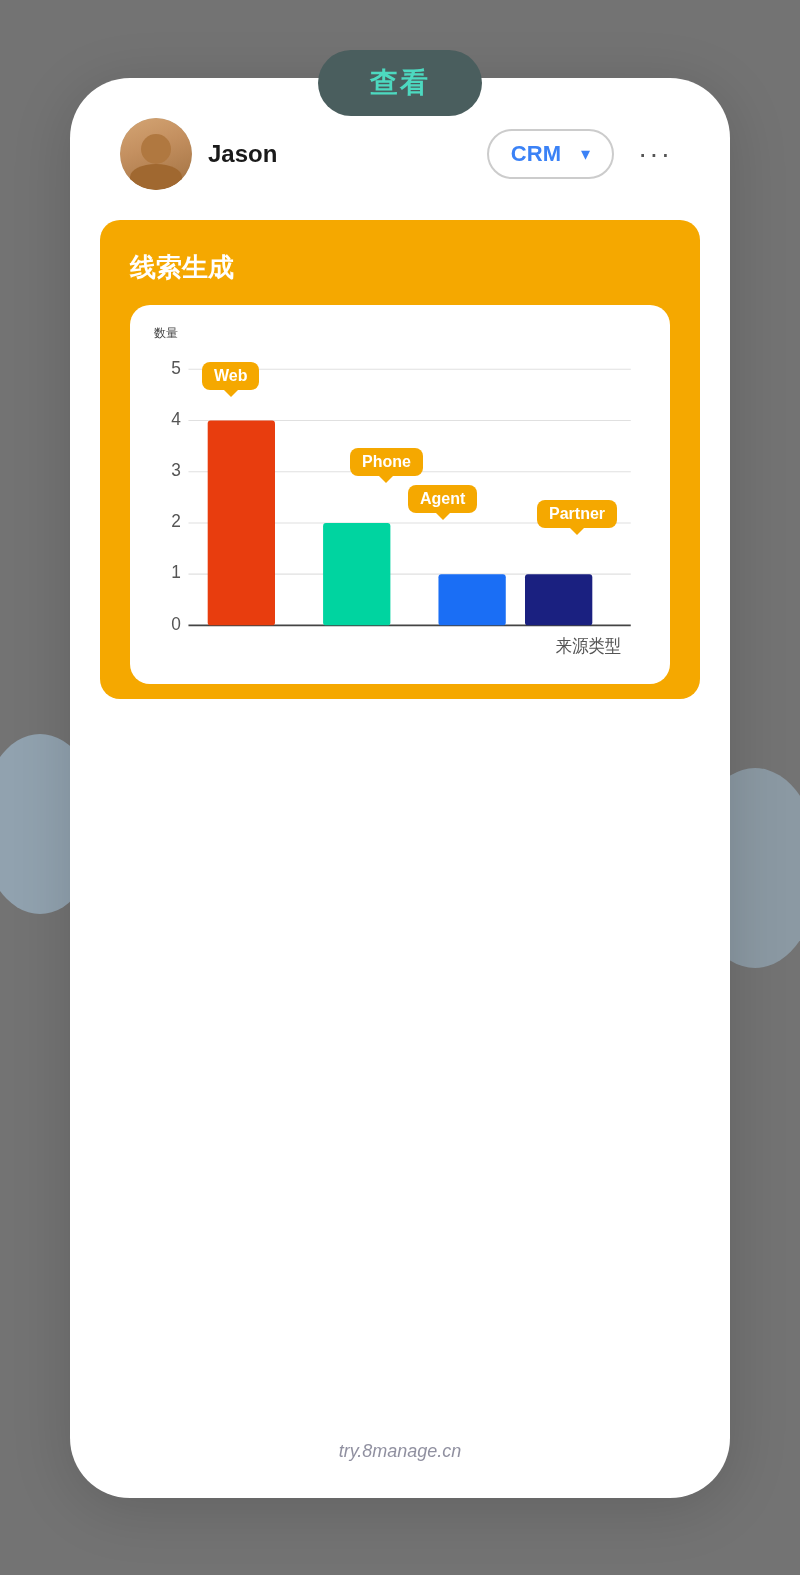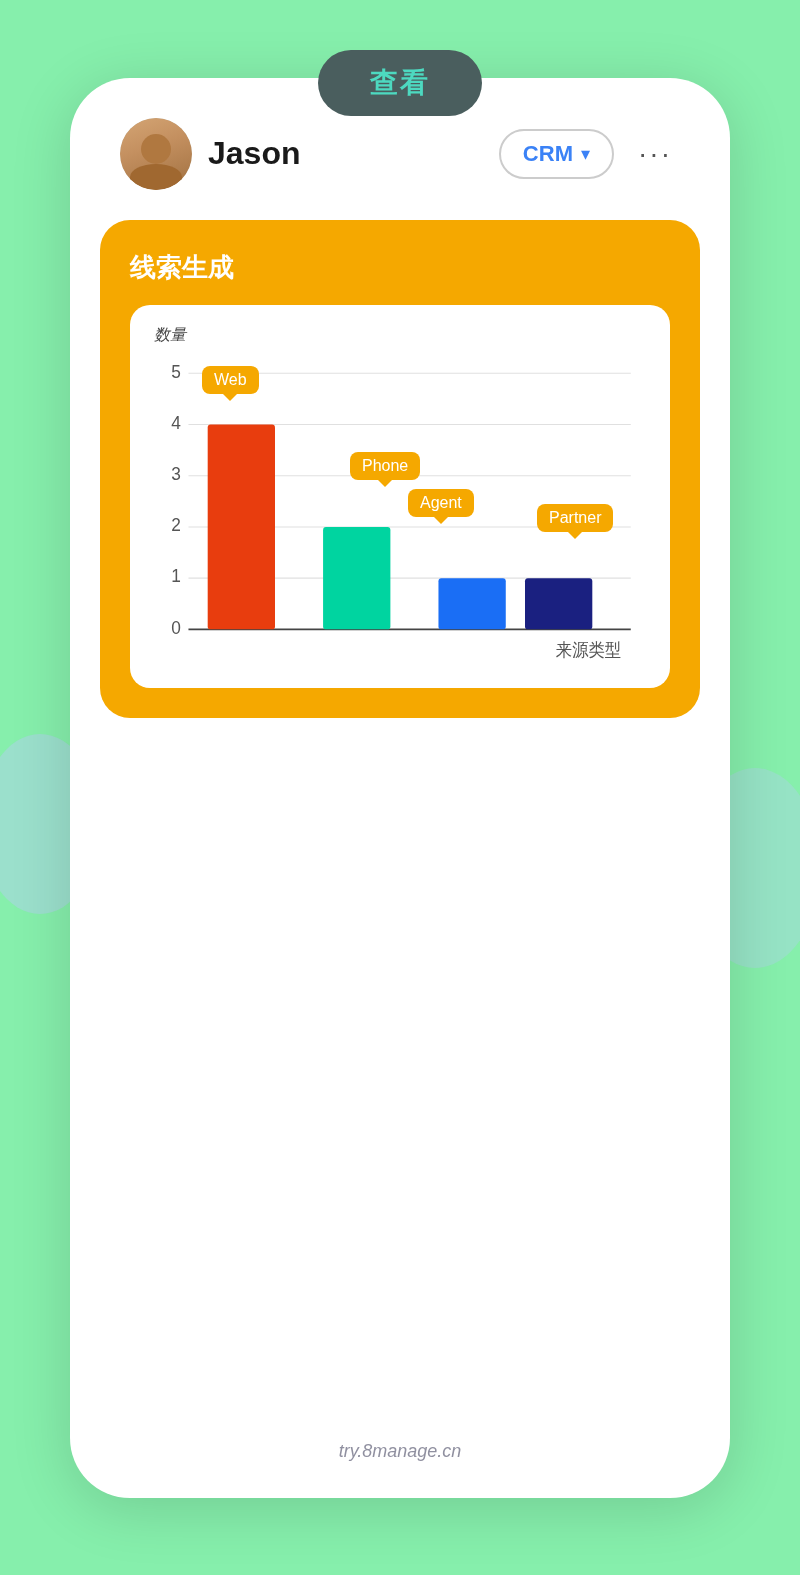--- a/index.html
+++ b/index.html
@@ -13,21 +13,21 @@
       font-family: -apple-system, BlinkMacSystemFont, 'PingFang SC', 'Microsoft YaHei', sans-serif;
     }
 
     .page-wrapper {
       width: 800px;
       height: 1575px;
       display: flex;
       justify-content: center;
       align-items: center;
       position: relative;
-      background: #86efac;
+      background: #737373;
     }
 
     
     .blob-left {
       position: absolute;
       left: -20px;
       top: 50%;
       transform: translateY(-30%);
       width: 120px;
       height: 180px;
@@ -123,33 +123,33 @@
       bottom: 0;
       left: 50%;
       transform: translateX(-50%);
       width: 52px;
       height: 26px;
       background: #a06830;
       border-radius: 50% 50% 0 0;
     }
 
     .user-name {
-      font-size: 32px;
+      font-size: 24px;
       font-weight: 600;
       color: #1a1a1a;
       flex: 1;
     }
 
     .crm-dropdown {
       border: 2px solid #cccccc;
       border-radius: 30px;
       padding: 10px 22px;
       display: flex;
       align-items: center;
-      gap: 8px;
+      gap: 20px;
       cursor: pointer;
       background: #fff;
     }
 
     .crm-label {
       font-size: 22px;
       font-weight: 700;
       color: #3b82f6;
     }
 
@@ -168,64 +168,63 @@
 
     
     .chart-card-wrapper {
       width: 100%;
       padding: 0 30px;
       margin-top: 10px;
     }
 
     .chart-card-outer {
       background: #f5a800;
-      border-radius: 30px;
-      padding: 30px 30px 30px 30px;
+      border-radius: 20px;
+      padding: 30px 30px 15px 30px;
     }
 
     .chart-card-title {
       font-size: 26px;
       font-weight: 700;
       color: #ffffff;
       margin-bottom: 20px;
     }
 
     .chart-card-inner {
       background: #ffffff;
       border-radius: 20px;
       padding: 20px 20px 16px 20px;
     }
 
     .chart-y-label {
-      font-size: 16px;
+      font-size: 12px;
       color: #444;
       margin-bottom: 6px;
       margin-left: 4px;
-      font-style: italic;
     }
 
     .chart-area {
       position: relative;
       height: 320px;
       width: 100%;
     }
 
     
     .chart-svg {
       width: 100%;
       height: 100%;
     }
 
     
     .tooltip-bubble {
       position: absolute;
       background: #f5a800;
       color: #fff;
       font-size: 16px;
-      font-weight: 400;
+      font-weight: 700;
       padding: 5px 12px;
       border-radius: 8px;
       white-space: nowrap;
     }
 
     .tooltip-bubble::after {
       content: '';
       position: absolute;
       bottom: -7px;
       left: 50%;

